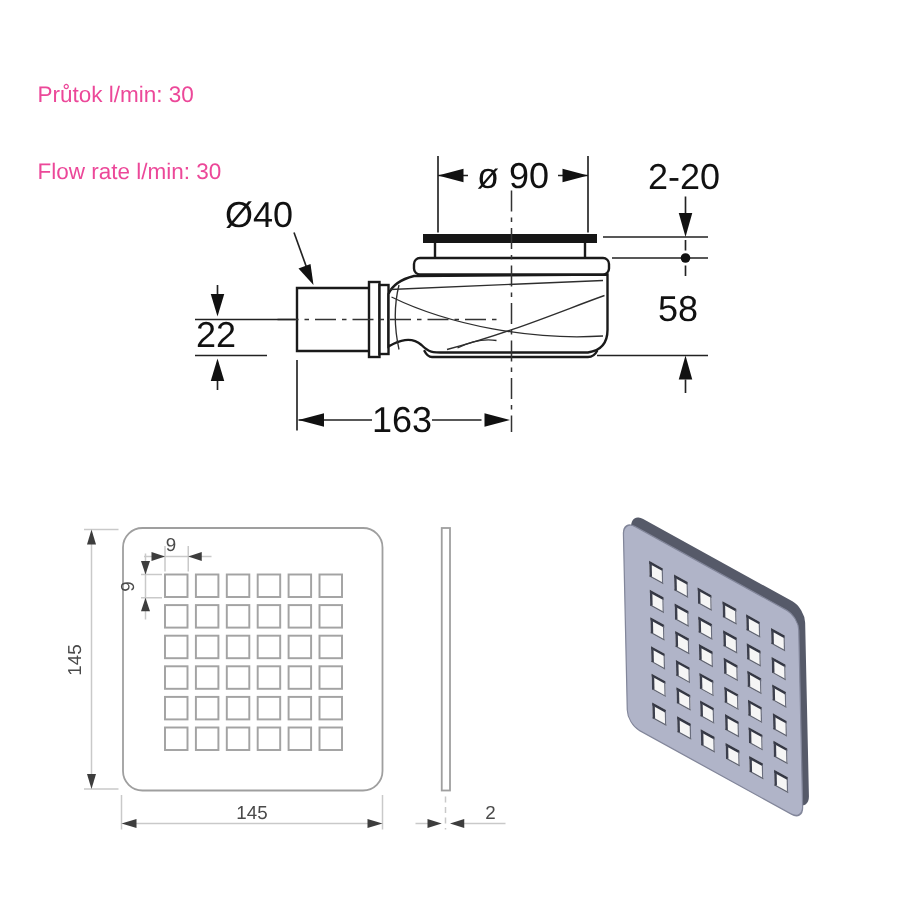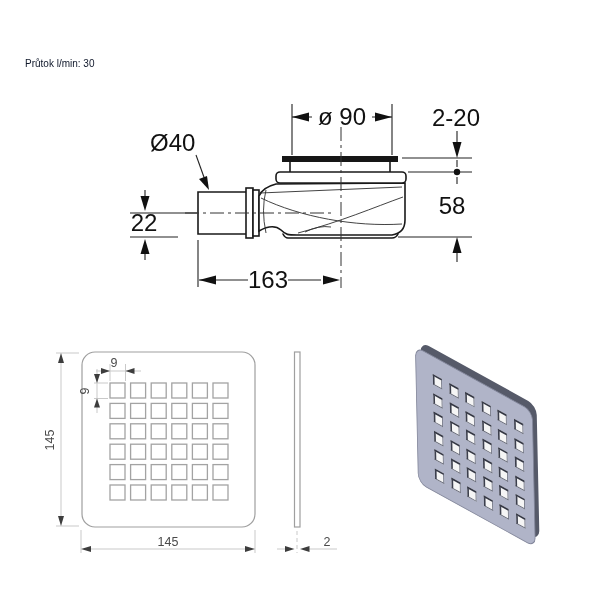--- a/index.html
+++ b/index.html
@@ -1,21 +1,21 @@
 <!DOCTYPE html>
 <html><head>
 <meta charset="utf-8">
 <style>
   html,body{margin:0;padding:0;background:#ffffff;}
   #canvas{
     position:relative;width:600px;height:600px;background:#ffffff;overflow:hidden;
     font-family:"Liberation Sans","DejaVu Sans",sans-serif;
   }
   
-  #header{position:absolute;left:25px;top:21px;color:#0f172a;font-size:10px;line-height:17px;white-space:pre;}
+  #header{position:absolute;left:25px;top:21px;color:#ec4899;font-size:15px;line-height:17px;white-space:pre;}
   
   #linework{position:absolute;left:0;top:0;}
   .body-line{stroke:#1a1a1a;stroke-width:1.6;fill:none;stroke-linecap:round;}
   .body-fill{stroke:#1a1a1a;stroke-width:1.6;fill:#ffffff;}
   .inner-line{stroke:#2e2e2e;stroke-width:0.9;fill:none;}
   .centerline{stroke:#333333;stroke-width:1;fill:none;stroke-dasharray:14 4 3 4;}
   .dim-line{stroke:#222222;stroke-width:1.1;fill:none;}
   .dim-arrow{fill:#111111;stroke:none;}
   .dim-text{fill:#111111;font-size:24px;font-family:"Liberation Sans","DejaVu Sans",sans-serif;}
   .gray-fill{stroke:#9f9f9f;stroke-width:1.2;fill:#ffffff;}
@@ -32,20 +32,21 @@
     border-right:1.5px solid #6a6e7e;border-bottom:1.5px solid #5f6372;
     box-sizing:border-box;}
 </style>
 </head>
 <body>
 
 <div id="canvas">
 
   <div id="header">
     <div>Průtok l/min: 30</div>
+    <div>Flow rate l/min: 30</div>
   </div>
 
   <svg id="linework" width="600" height="600" viewBox="0 0 600 600">
 
     <g>
 
       <path class="body-line" d="M246,192 H198 V234 H246"></path>
 
       <rect class="body-fill" x="246" y="188" width="7" height="50"></rect>
       <rect class="body-fill" x="253" y="190" width="6" height="46"></rect>

